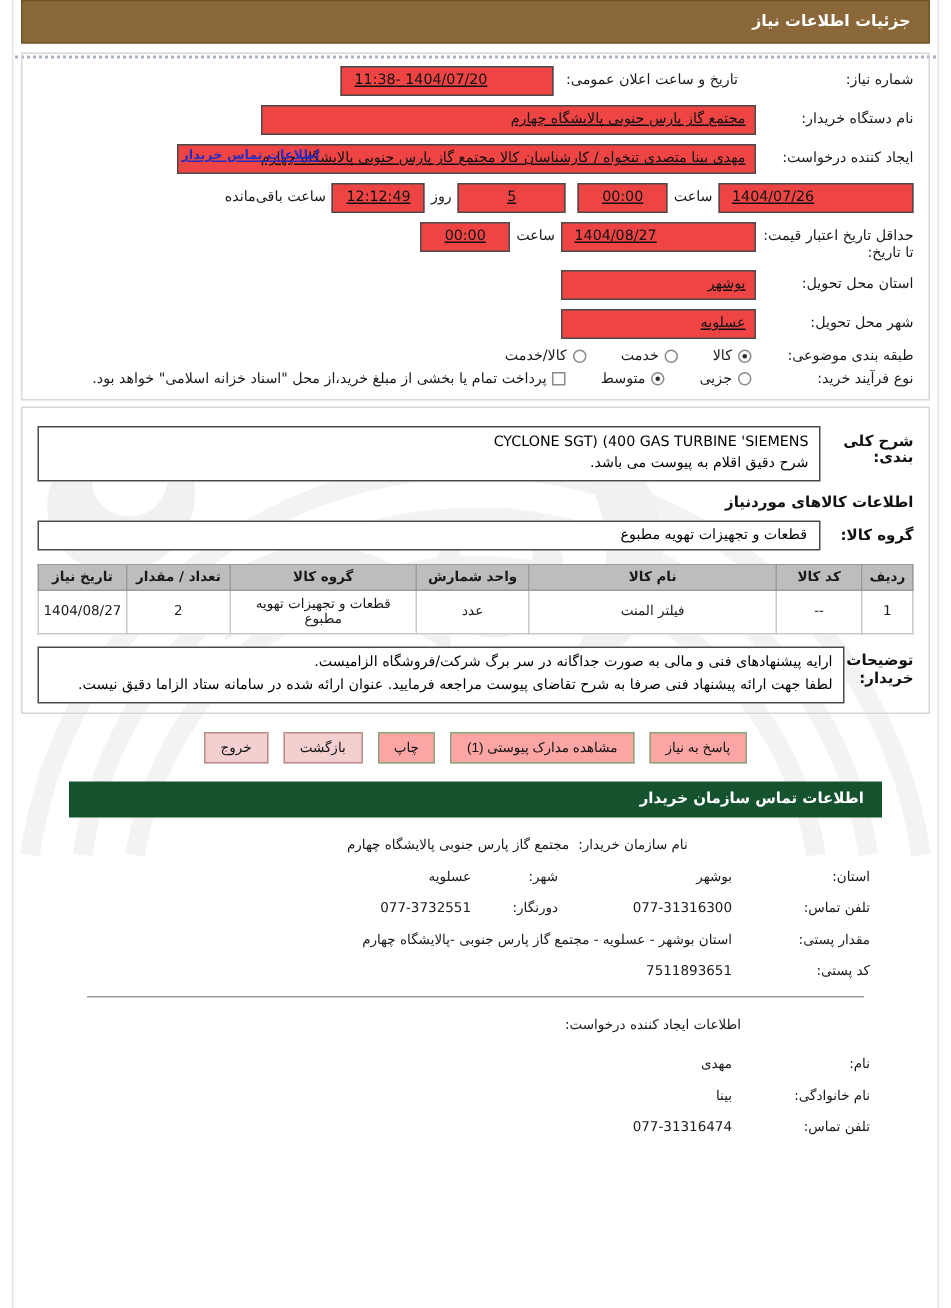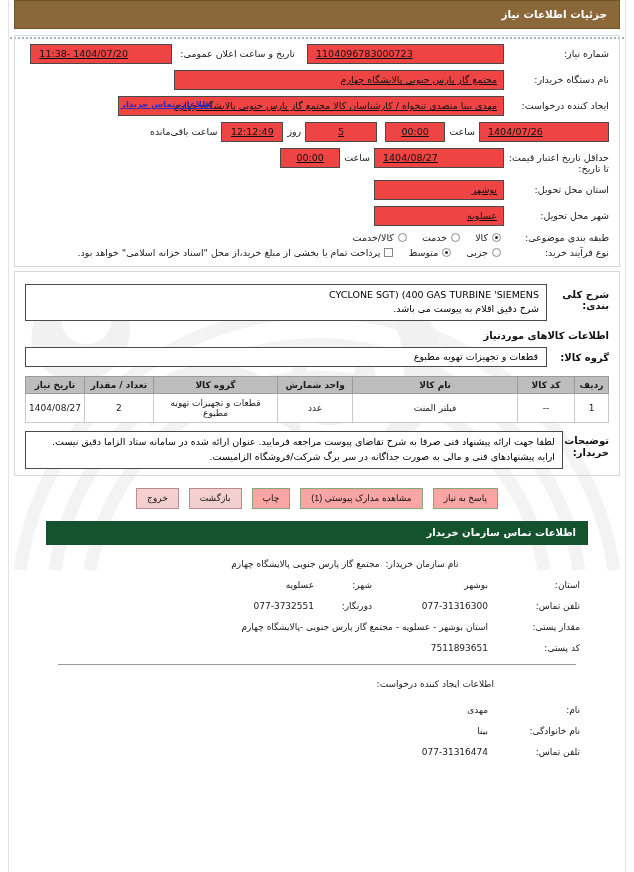--- a/index.html
+++ b/index.html
@@ -141,21 +141,21 @@
   }
   .radio { border-radius: 50%; }
   .radio.on::after {
     content: "";
     position: absolute;
     left: 2px; top: 2px;
     width: 3px; height: 3px;
     background: #2a2a2a;
     border-radius: 50%;
   }
-  .opt-text { font-size: 9.5px; color:#1a1a1a; margin-left: 12px; white-space: nowrap; }
+  .opt-text { font-size: 9.5px; color:#1a1a1a; margin-left: 20px; white-space: nowrap; }
   .note-text { font-size: 9.5px; color:#1a1a1a; white-space: nowrap; }
 
   
   .desc-row { display:flex; align-items:flex-start; margin-top:4px; }
   .desc-lbl {
     width: 62px;
     font-size: 10px;
     font-weight: bold;
     color: #111;
     text-align: right;
@@ -315,21 +315,20 @@
     <div style="padding:0 14px;">
       <div class="bar">جزئیات اطلاعات نیاز</div>
     </div>
 
     <div style="padding:6px 14px 0 14px;">
       <div class="panel">
         <div class="panel-pad">
 
           <div class="row">
             <div class="lbl w105">شماره نیاز:</div>
-            <div class="fld w195 num">1104096783000723</div>
             <div class="gap8"></div>
             <div class="inline-lbl">تاریخ و ساعت اعلان عمومی:</div>
             <div class="gap4"></div>
             <div class="fld w140 num">1404/07/20 -11:38</div>
           </div>
 
           <div class="row">
             <div class="lbl w105">نام دستگاه خریدار:</div>
             <div class="fld" style="width:330px;">مجتمع گاز پارس جنوبی پالایشگاه چهارم</div>
           </div>
@@ -434,22 +433,22 @@
                 <td>قطعات و تجهیزات تهویه مطبوع</td>
                 <td>2</td>
                 <td>1404/08/27</td>
               </tr>
             </tbody>
           </table>
 
           <div class="notes-row">
             <div class="notes-lbl">توضیحات خریدار:</div>
             <div class="notes-box">
+              <div>ارایه  پیشنهادهای فنی و مالی به  صورت جداگانه در سر برگ شرکت/فروشگاه الزامیست.</div>
               <div>لطفا جهت ارائه پیشنهاد فنی صرفا به شرح  تقاضای پیوست مراجعه فرمایید. عنوان ارائه شده در سامانه ستاد الزاما دقیق نیست.</div>
-              <div>ارایه  پیشنهادهای فنی و مالی به  صورت جداگانه در سر برگ شرکت/فروشگاه الزامیست.</div>
             </div>
           </div>
 
         </div>
       </div>
     </div>
 
     <div class="btnbar">
       <button class="btn green">پاسخ به نیاز</button>
       <button class="btn green">مشاهده مدارک پیوستی (1)</button>

